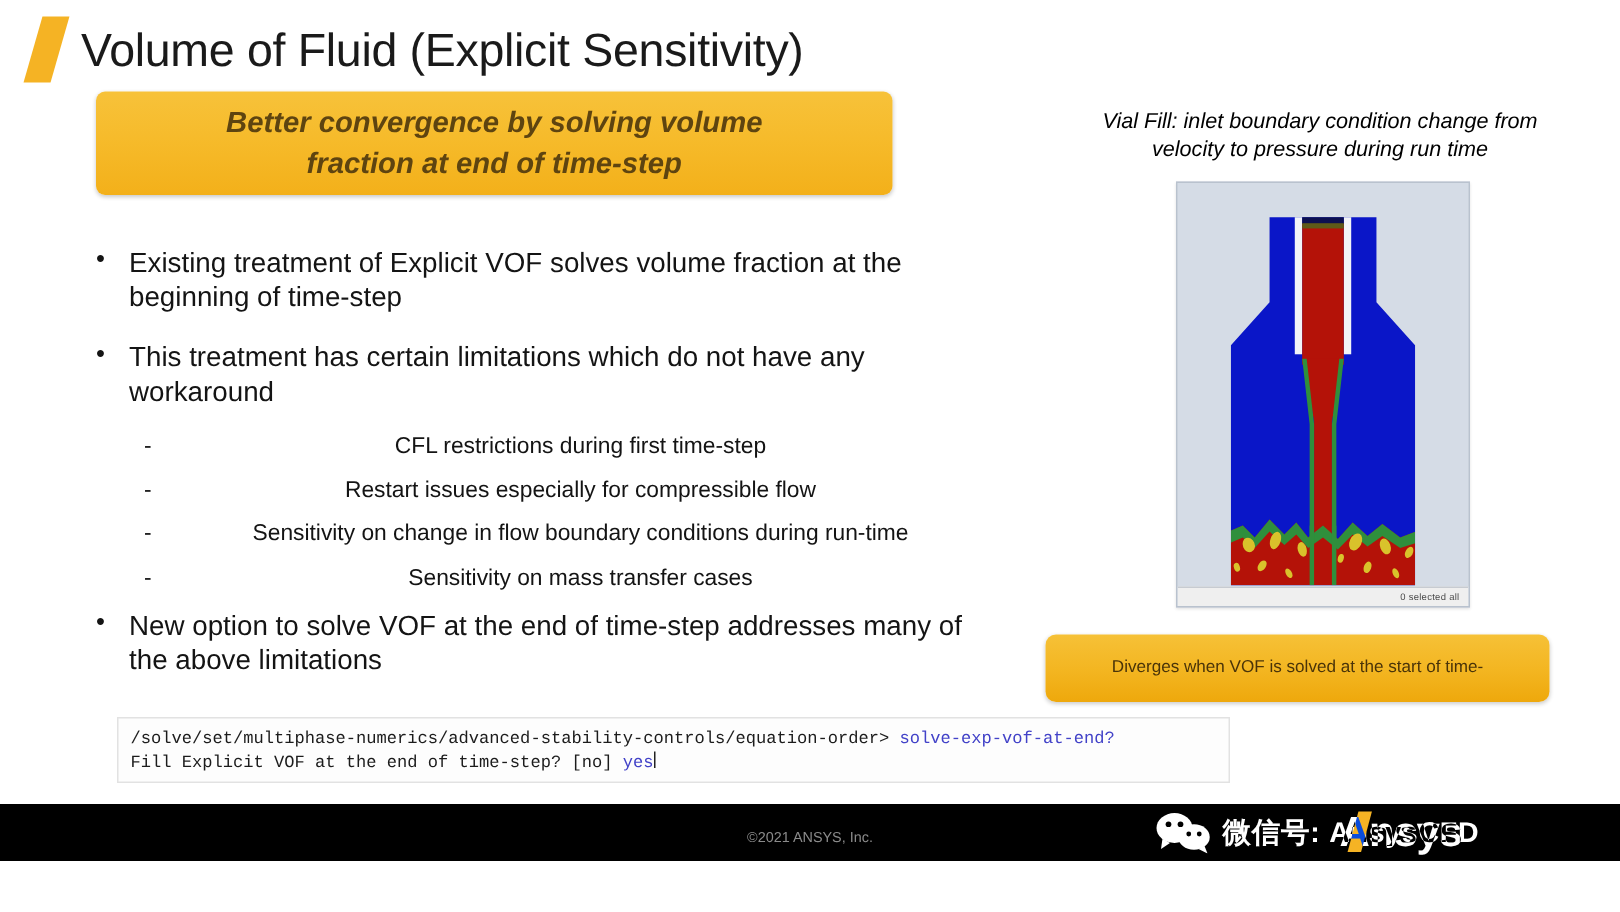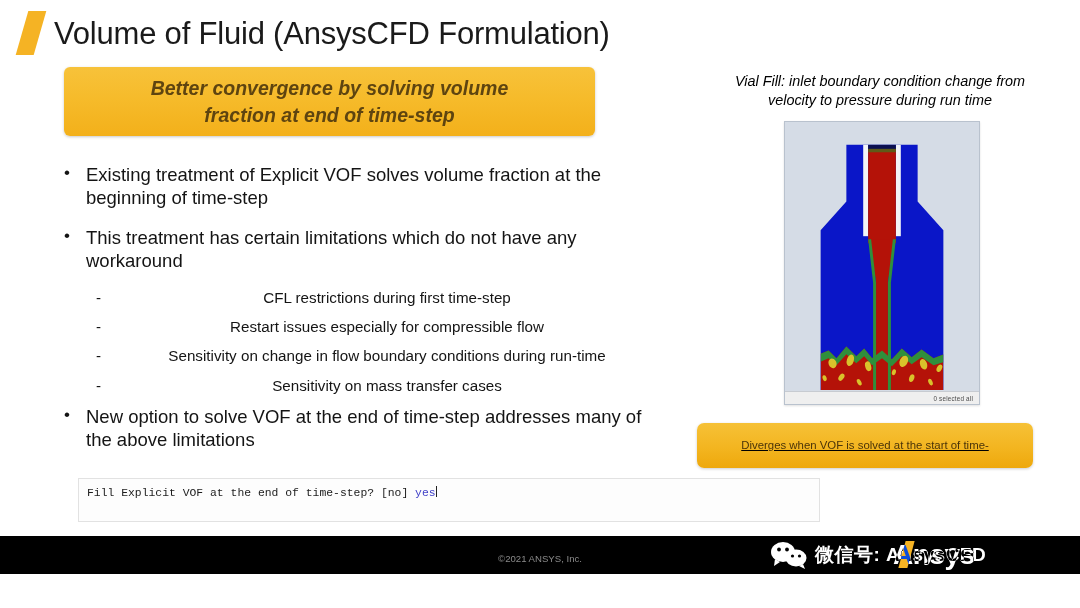--- a/index.html
+++ b/index.html
@@ -44,21 +44,21 @@
     color: #1a1a1a;
     letter-spacing: -0.2px;
     white-space: nowrap;
     line-height: 1;
   }
 
   
   .highlight-box {
     position: absolute;
     left: 64px;
-    top: 67px;
+    top: 61px;
     width: 531px;
     height: 69px;
     border-radius: 6px;
     background: linear-gradient(180deg, #F7C23A 0%, #F6BB2B 45%, #F3B01A 100%);
     box-shadow: 0 1px 3px rgba(0,0,0,0.22);
     display: flex;
     flex-direction: column;
     align-items: center;
     justify-content: center;
     padding: 4px 18px;
@@ -196,21 +196,20 @@
     width: 336px;
     height: 45px;
     border-radius: 7px;
     background: linear-gradient(180deg, #F6C137 0%, #F3B520 55%, #EEA80C 100%);
     box-shadow: 0 1px 3px rgba(0,0,0,0.20);
     display: flex;
     flex-direction: column;
     align-items: center;
     justify-content: center;
     padding: 9px 10px;
-    text-decoration: underline;
   }
   .note-line {
     font-size: 11.4px;
     line-height: 1.45;
     color: #4A3409;
     text-align: center;
     white-space: nowrap;
   }
 
   
@@ -280,39 +279,40 @@
     color: #8a8a8a;
   }
 </style>
 </head>
 <body>
 
 <div id="slide">
 
   <div class="title-row">
     <div class="title-slash"></div>
-    <div class="title-text">Volume of Fluid (AnsysCFD Formulation)</div>
+    <div class="title-text">Volume of Fluid (Explicit Sensitivity)</div>
   </div>
 
   <div class="highlight-box">
     <div class="highlight-line">Better convergence  by solving volume</div>
     <div class="highlight-line">fraction at end of time-step</div>
   </div>
 
   <div class="bullets">
     <div class="b1">Existing treatment of Explicit VOF solves volume fraction at the beginning of time-step</div>
     <div class="b1">This treatment has certain limitations which do not have any workaround</div>
     <div class="b2">CFL restrictions during first time-step</div>
     <div class="b2">Restart issues especially for compressible flow</div>
     <div class="b2">Sensitivity on change in  flow boundary conditions during run-time</div>
     <div class="b2 tight">Sensitivity on mass  transfer cases</div>
     <div class="b1">New option to solve VOF at the end of time-step addresses many of the above limitations</div>
   </div>
 
   <div class="console">
+    <div class="console-line"><span>/solve/set/multiphase-numerics/advanced-stability-controls/equation-order&gt; </span><span class="cmd">solve-exp-vof-at-end?</span></div>
     <div class="console-line"><span>Fill Explicit VOF at the end of time-step? [no] </span><span class="cmd">yes</span><span class="caret"></span></div>
   </div>
 
   <div class="panel-caption">
     <div>Vial Fill: inlet boundary condition change from</div>
     <div>velocity to pressure  during run time</div>
   </div>
 
   <div class="viewport">
     <svg class="viewport-svg" viewBox="0 0 196 284" preserveAspectRatio="none">

